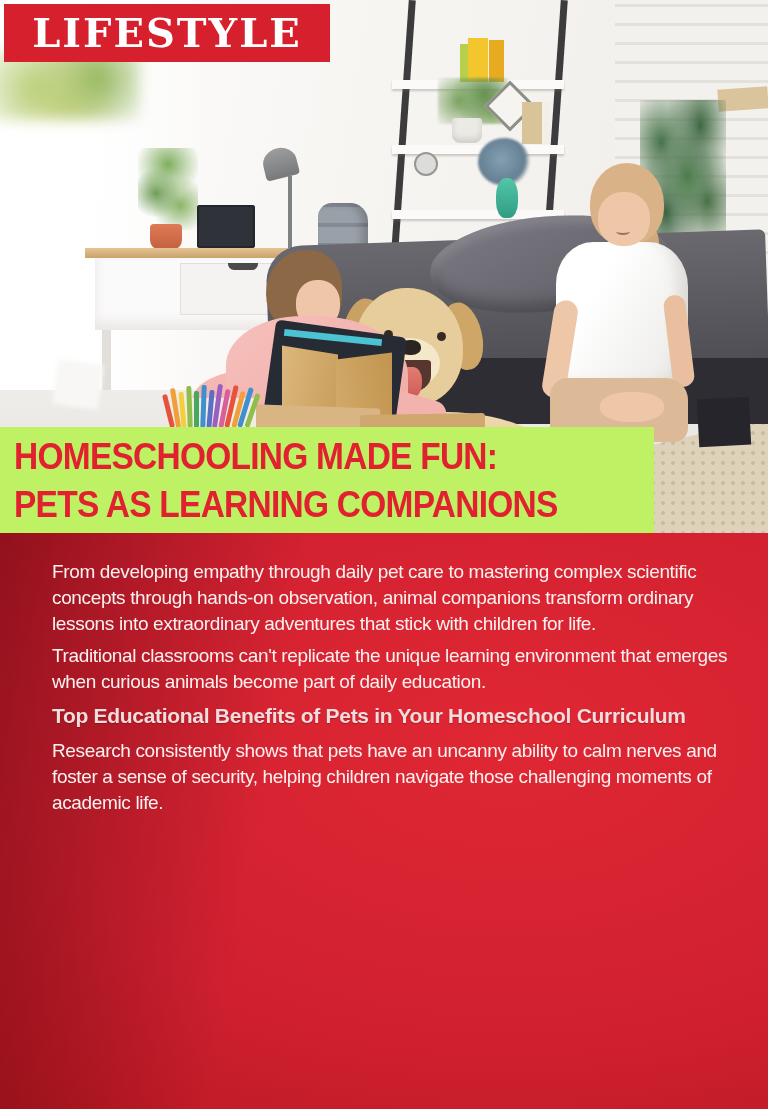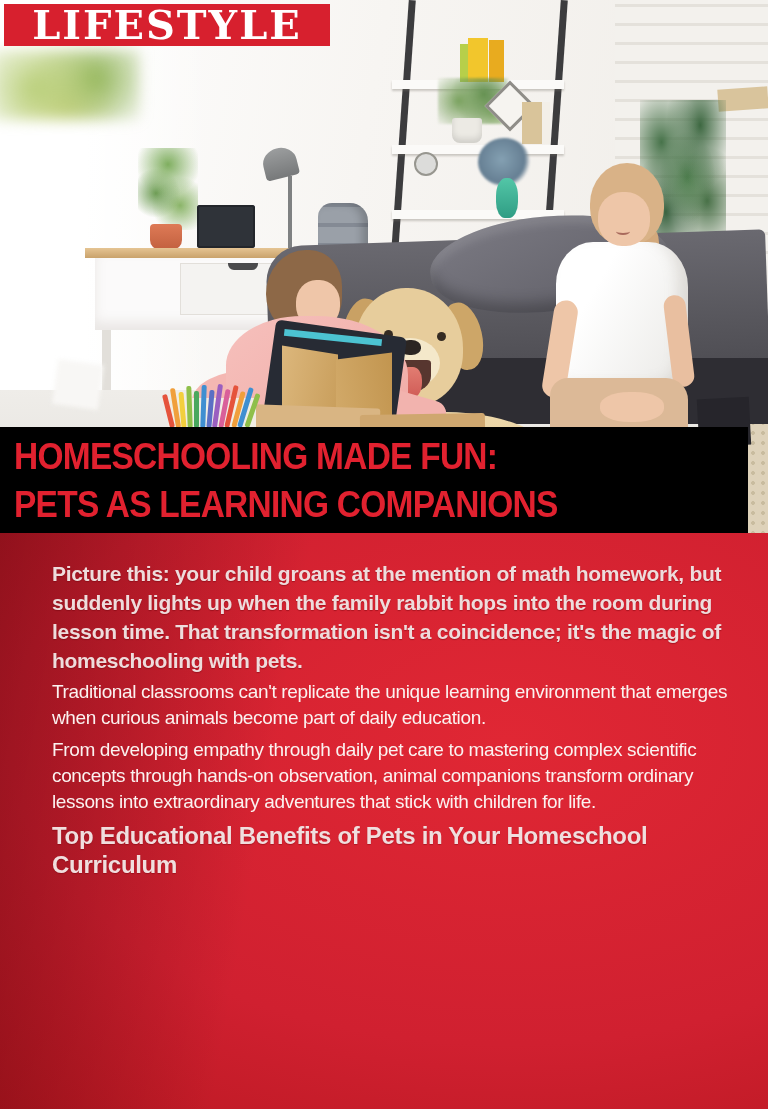--- a/index.html
+++ b/index.html
@@ -135,42 +135,42 @@
   .pencils span:nth-of-type(6){left:35px;height:43px;background:#3f8fd1;transform:rotate(2deg);}
   .pencils span:nth-of-type(7){left:42px;height:38px;background:#5b6fc4;transform:rotate(5deg);}
   .pencils span:nth-of-type(8){left:49px;height:44px;background:#9a5fc0;transform:rotate(8deg);}
   .pencils span:nth-of-type(9){left:56px;height:39px;background:#d95f9a;transform:rotate(11deg);}
   .pencils span:nth-of-type(10){left:63px;height:43px;background:#e5533c;transform:rotate(13deg);}
   .pencils span:nth-of-type(11){left:70px;height:37px;background:#f09f3c;transform:rotate(15deg);}
   .pencils span:nth-of-type(12){left:77px;height:41px;background:#3f8fd1;transform:rotate(17deg);}
   .pencils span:nth-of-type(13){left:84px;height:35px;background:#8fbf4a;transform:rotate(19deg);}
 
   
-  .banner{left:4px;top:4px;width:326px;height:42px;background:#d7202e;
+  .banner{left:4px;top:4px;width:326px;height:58px;background:#d7202e;
           display:flex;align-items:center;justify-content:center;}
   .banner span{position:static;color:#ffffff;font-family:"DejaVu Serif",serif;font-weight:bold;
           font-size:40px;letter-spacing:2px;line-height:58px;}
 
   
-  .headline-box{left:0;top:427px;width:748px;height:106px;background:#000000;padding:6px 0 0 14px;}
+  .headline-box{left:0;top:427px;width:654px;height:106px;background:#bef264;padding:6px 0 0 14px;}
   .headline-line{position:static;display:block;color:#e1212f;font-weight:700;font-size:36px;
           line-height:48px;letter-spacing:-0.8px;transform:scaleX(0.93);transform-origin:left center;
           white-space:nowrap;}
 
   
   .red-section{left:0;top:533px;width:768px;height:576px;
        background:linear-gradient(100deg,rgba(70,0,8,.42) 0%,rgba(70,0,8,0) 36%),
                   radial-gradient(135% 110% at 66% 36%,#e02734 0%,#d02030 48%,#b5171f 82%,#9c1019 100%);
        padding:26px 28px 0 52px;}
   .red-section p,.red-section h2{position:static;margin:0;}
   .intro{color:#eedcdc;font-size:21px;line-height:29px;font-weight:700;letter-spacing:-0.3px;
        margin:0 0 4px 0 !important;text-shadow:0 1px 1px rgba(110,0,10,.45);}
   .body-p{color:#fbf2f0;font-size:19px;line-height:26px;font-weight:400;letter-spacing:-0.35px;
        margin:0 0 6px 0 !important;}
-  .sub-heading{color:#f0dede;font-size:24px;line-height:29px;font-weight:700;letter-spacing:-0.3px;
+  .sub-heading{color:#f0dede;font-size:21px;line-height:29px;font-weight:700;letter-spacing:-0.3px;
        margin:2px 0 8px 0 !important;text-shadow:0 1px 1px rgba(110,0,10,.4);}
 </style>
 </head>
 <body>
 
 <div class="page">
 
   <div class="photo">
     <div class="window-light"></div>
     <div class="green-blur"></div>
@@ -278,19 +278,19 @@
   <div class="banner">
     <span>LIFESTYLE</span>
   </div>
 
   <div class="headline-box">
     <span class="headline-line">HOMESCHOOLING MADE FUN:</span>
     <span class="headline-line">PETS AS LEARNING COMPANIONS</span>
   </div>
 
   <div class="red-section">
-    <p class="intro">Picture this: your child groans at the mention of math homework, but suddenly lights up when the family rabbit hops into the room during lesson time. That transformation isn't a coincidence; it's the magic of homeschooling with pets.</p>
+    <p class="body-p">From developing empathy through daily pet care to mastering complex scientific concepts through hands-on observation, animal companions transform ordinary lessons into extraordinary adventures that stick with children for life.</p>
     <p class="body-p">Traditional classrooms can't replicate the unique learning environment that emerges when curious animals become part of daily education.</p>
-    <p class="body-p">From developing empathy through daily pet care to mastering complex scientific concepts through hands-on observation, animal companions transform ordinary lessons into extraordinary adventures that stick with children for life.</p>
     <h2 class="sub-heading">Top Educational Benefits of Pets in Your Homeschool Curriculum</h2>
+    <p class="body-p">Research consistently shows that pets have an uncanny ability to calm nerves and foster a sense of security, helping children navigate those challenging moments of academic life.</p>
   </div>
 
 </div>
 
 </body></html>

